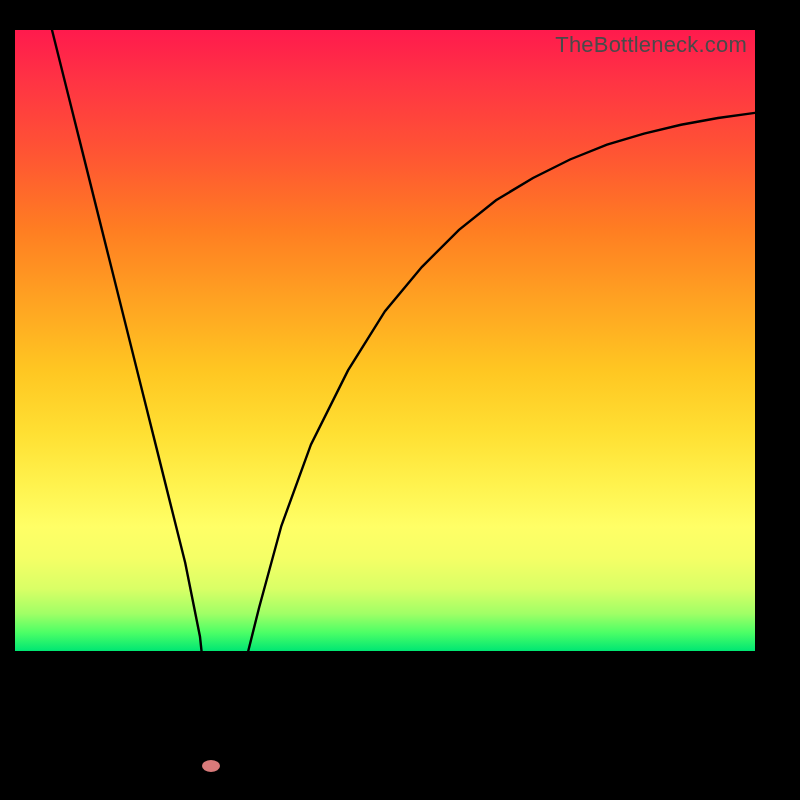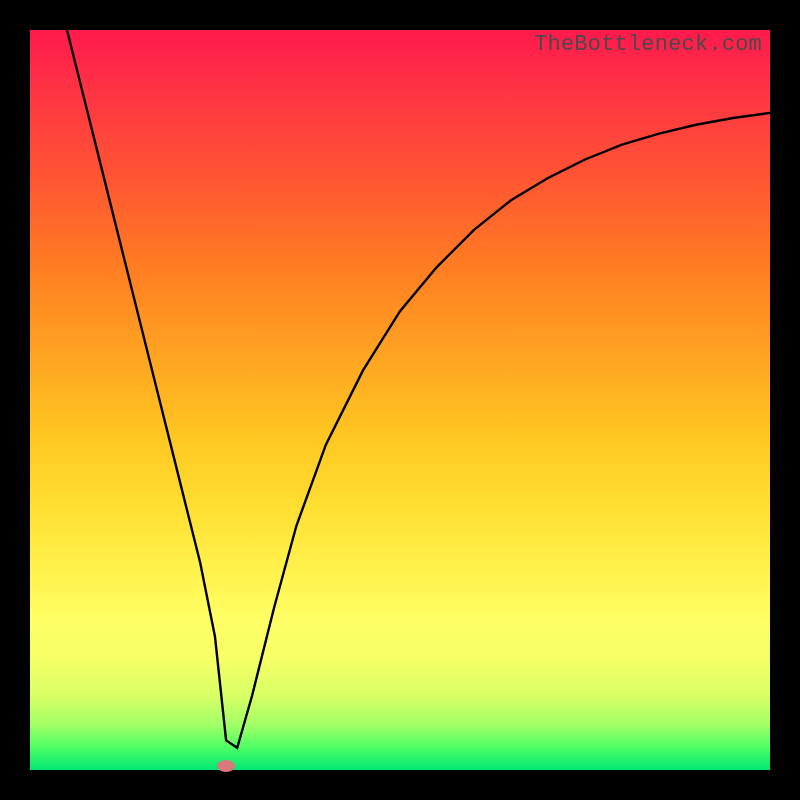--- a/index.html
+++ b/index.html
@@ -12,41 +12,40 @@
     font-family: Arial, Helvetica, sans-serif;
   }
   .frame {
     position: relative;
     width: 800px;
     height: 800px;
     background: #000;
   }
   .plot-area {
     position: absolute;
-    left: 30px;
+    left: 15px;
     top: 30px;
     width: 740px;
-    height: 740px;
+    height: 621px;
     background: linear-gradient(to bottom,
       #ff1a4d 0%,
       #ff3344 8%,
       #ff5533 20%,
       #ff7d22 32%,
       #ffa722 45%,
       #ffc722 55%,
       #ffe033 65%,
       #fff24d 73%,
       #ffff66 80%,
       #f5ff66 85%,
       #d9ff66 90%,
       #a0ff66 94%,
       #4dff66 97%,
       #00e673 100%
     );
-    font-family: Liberation Mono, monospace;
   }
   .watermark {
     position: absolute;
     top: 2px;
     right: 8px;
     color: #4a4a4a;
     font-size: 22px;
     font-weight: 500;
     letter-spacing: 0.2px;
     pointer-events: none;

